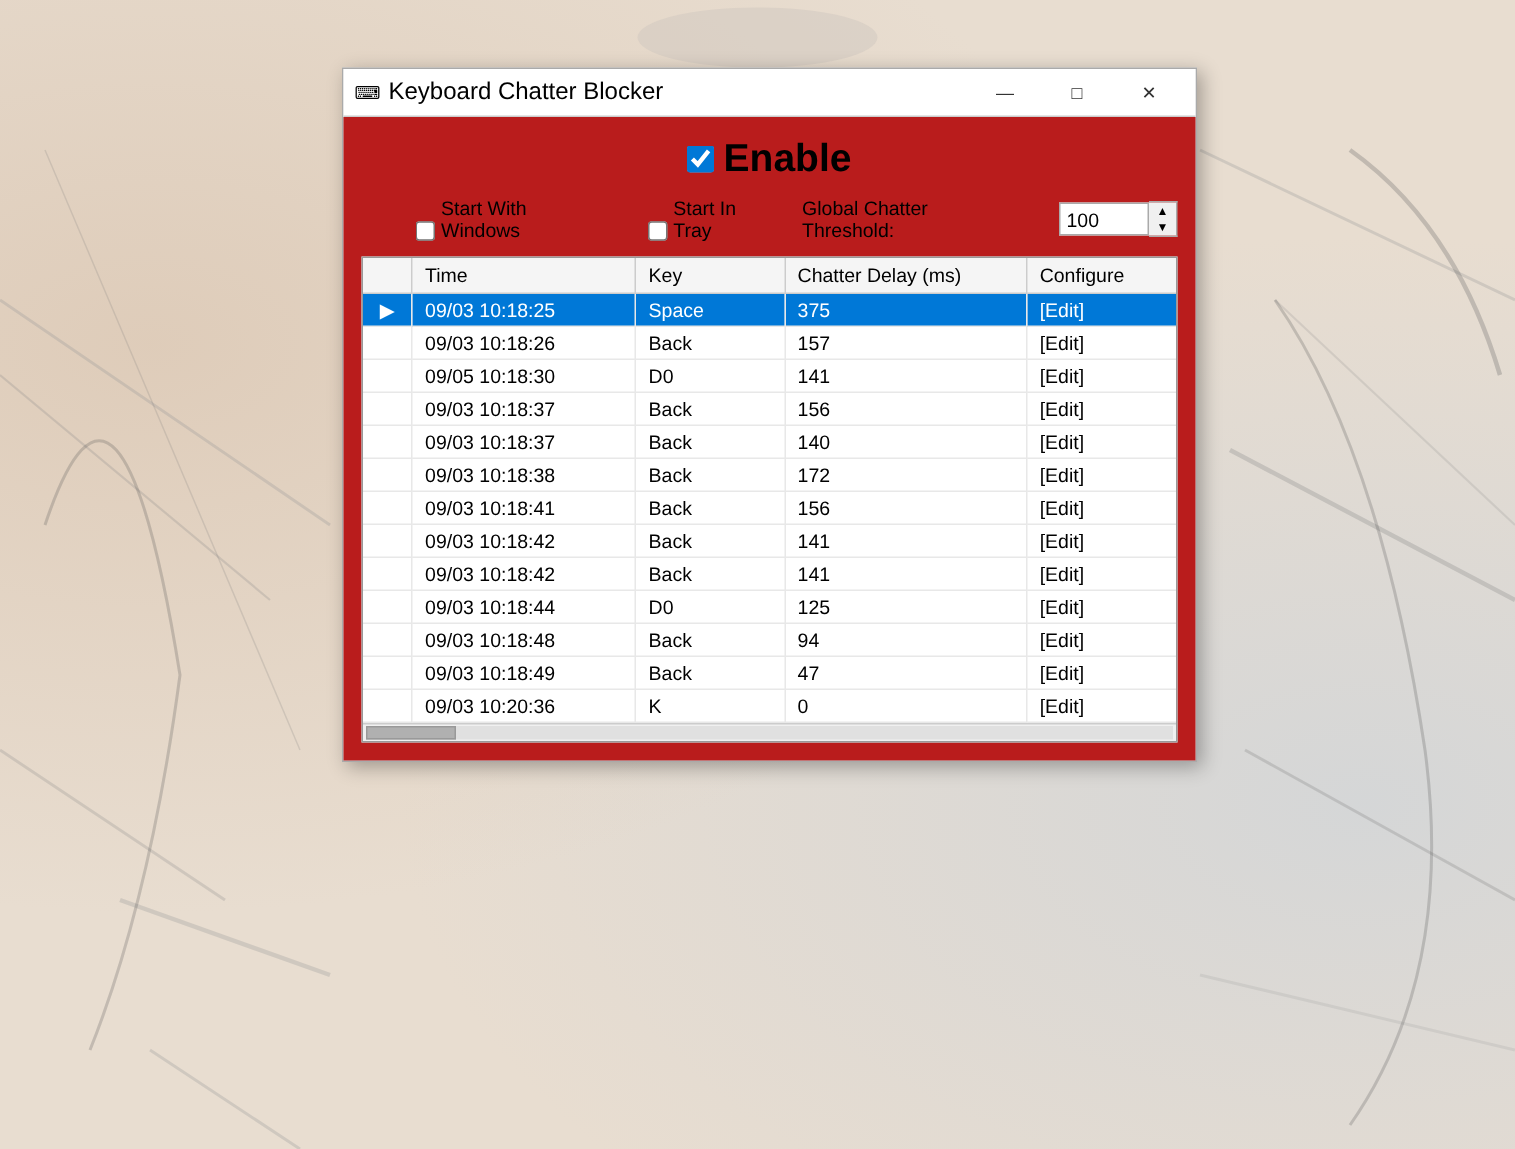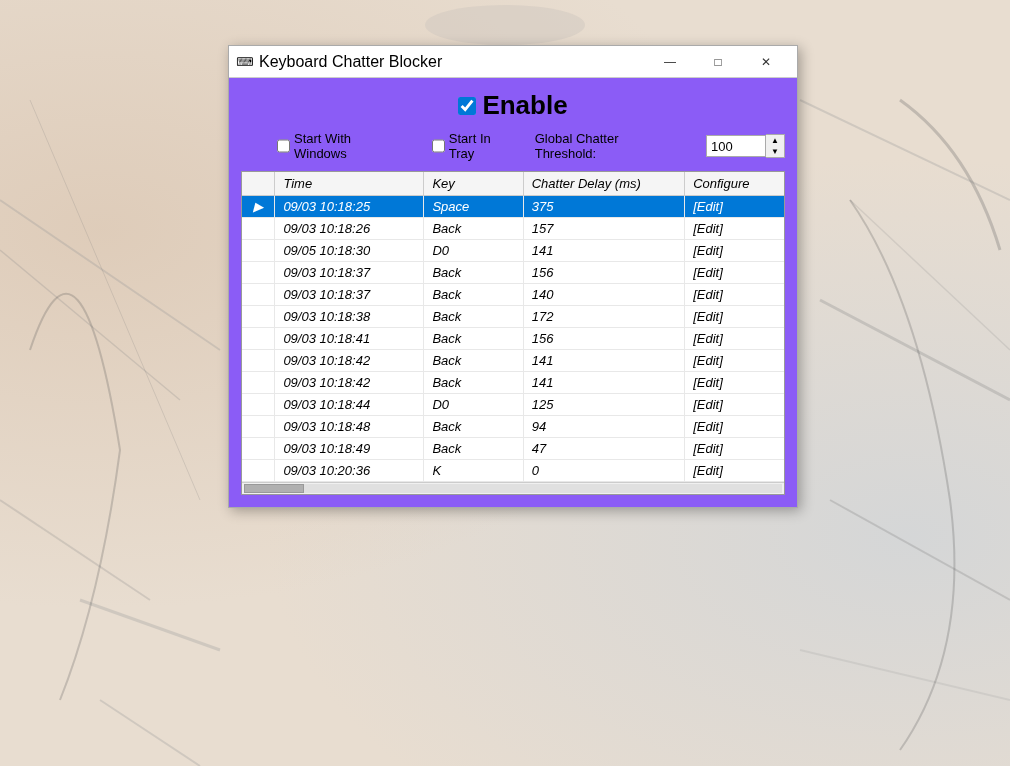--- a/index.html
+++ b/index.html
@@ -71,21 +71,21 @@
       background: transparent;
       cursor: pointer;
       display: flex;
       align-items: center;
       justify-content: center;
       font-size: 12px;
       color: #333;
     }
 
     .window-body {
-      background: #8b5cf6;
+      background: #b91c1c;
       padding: 12px;
     }
 
     .enable-row {
       display: flex;
       align-items: center;
       justify-content: center;
       margin-bottom: 10px;
     }
 
@@ -105,21 +105,21 @@
     .options-row {
       display: flex;
       align-items: center;
       gap: 8px;
       margin-bottom: 10px;
       font-size: 13px;
     }
 
     .options-row label {
       display: flex;
-      align-items: center;
+      align-items: flex-end;
       gap: 4px;
       cursor: pointer;
       padding-left: 36px;
     }
 
     .options-row input[type="checkbox"] {
       width: 14px;
       height: 14px;
     }
 
@@ -190,21 +190,20 @@
     .table-container {
       border: 1px solid #999;
       background: white;
       overflow: hidden;
     }
 
     .chatter-table {
       width: 100%;
       border-collapse: collapse;
       font-size: 13px;
-      font-style: italic;
     }
 
     .chatter-table thead tr {
       background: #f5f5f5;
     }
 
     .chatter-table th {
       padding: 4px 8px;
       text-align: left;
       border-bottom: 1px solid #ccc;

